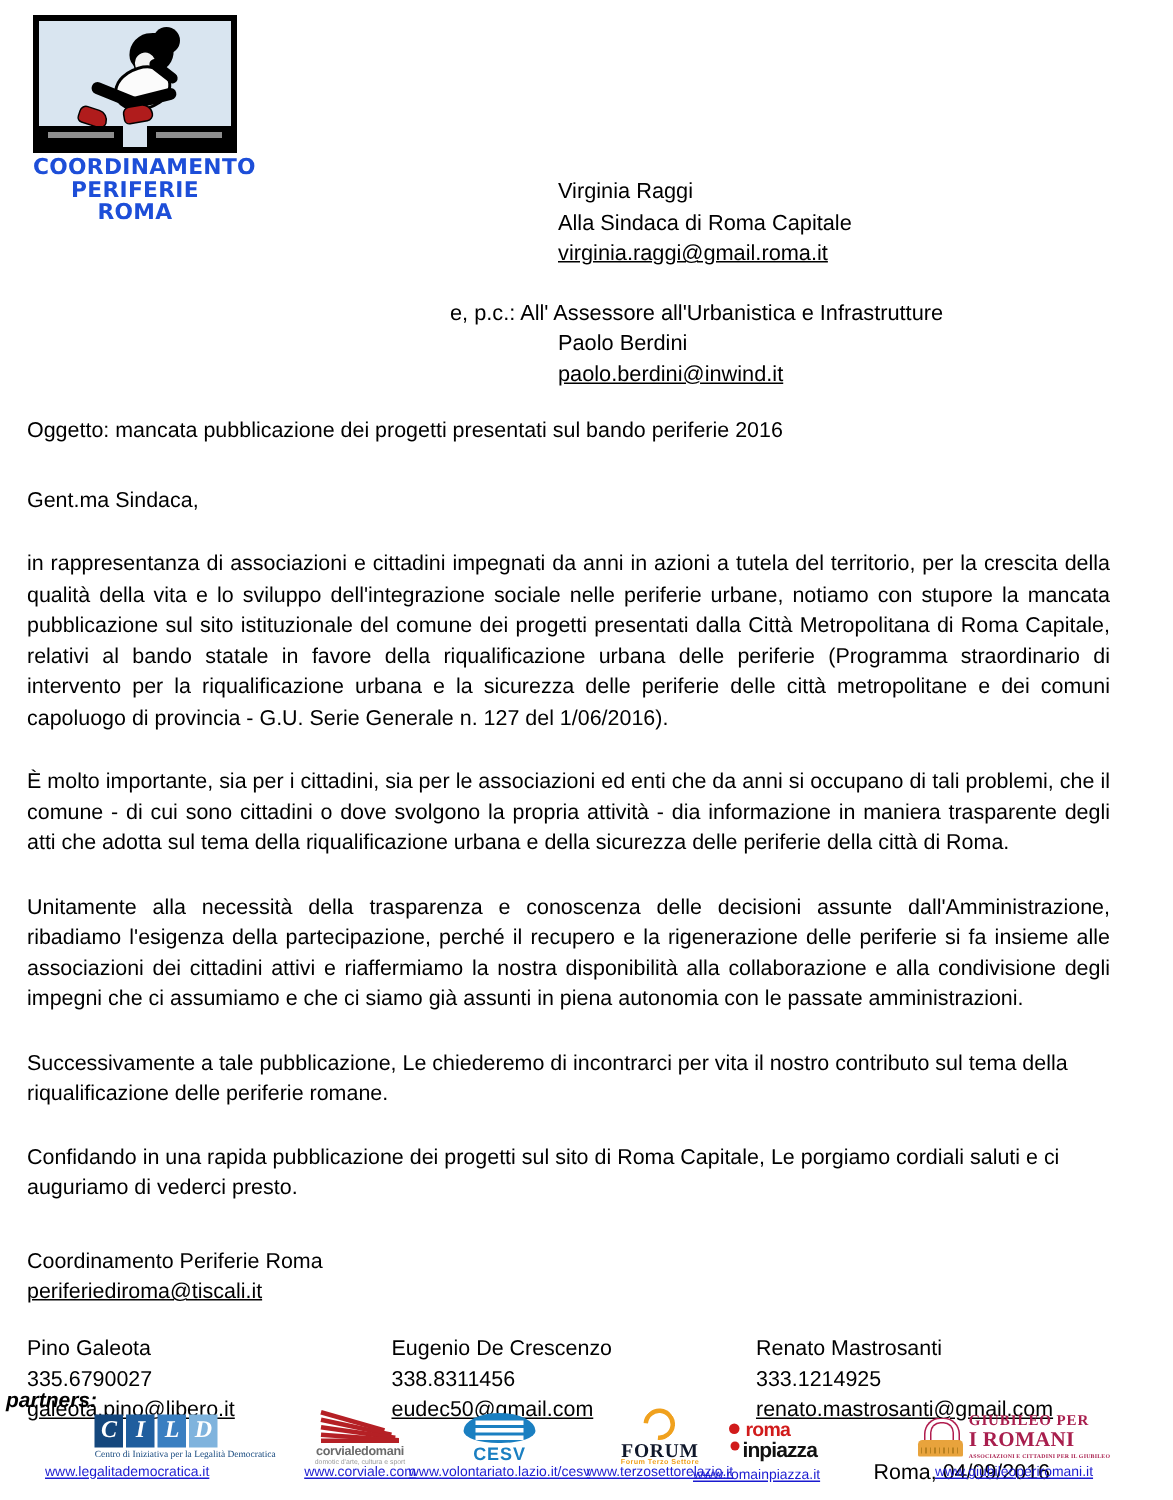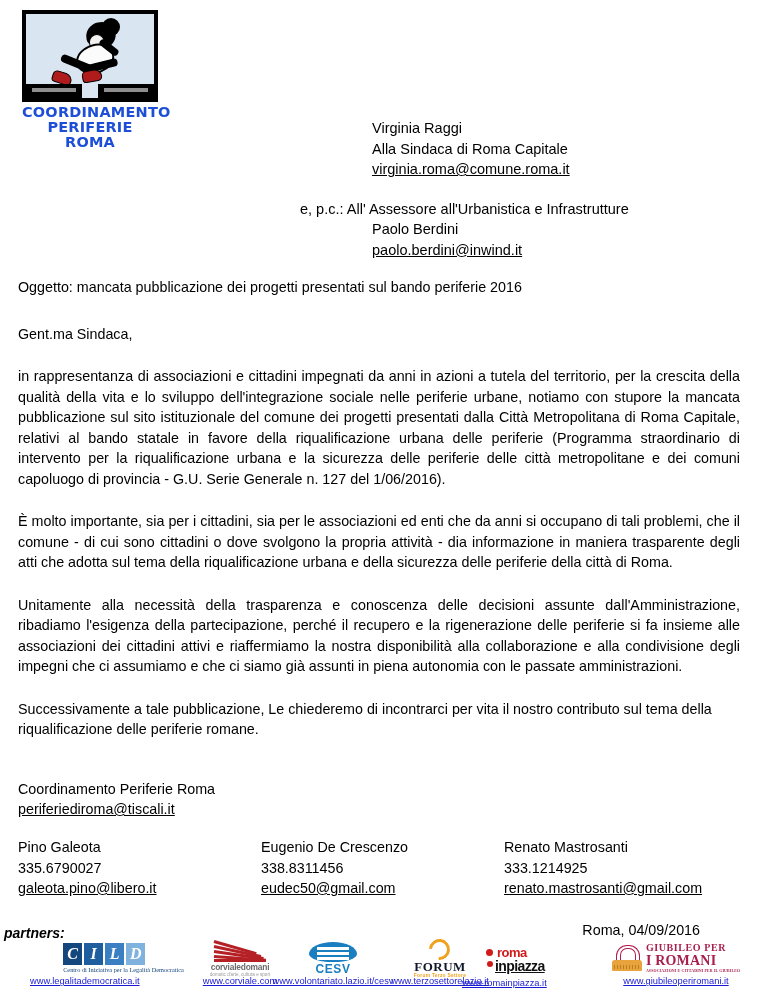--- a/index.html
+++ b/index.html
@@ -156,21 +156,21 @@
   .subject { margin: 0 0 0 0; }
   .salut   { margin: 26px 0 0 0; }
   p.para {
     margin: 22px 0 0 0;
     text-align: justify;
   }
   p.para.noj { text-align: left; }
 
   
   .sig-org {
-    margin-top: 39px;
+    margin-top: 28px;
     line-height: 1.42;
   }
   .sig-grid {
     margin-top: 18px;
     display: flex;
     line-height: 1.42;
   }
   .sig-col { width: 243px; }
   .sig-col.c3 { width: 236px; }
   .date-line {
@@ -316,21 +316,21 @@
     background: #d11b1b;
   }
   .rip-dot1 { width: 7px; height: 7px; left: 0px; top: 2px; }
   .rip-dot2 { width: 6px; height: 6px; left: 1px; top: 14px; }
   .rip-l1 {
     font-size: 13px; font-weight: 700; color: #d11b1b;
     line-height: 0.95; margin-left: 11px; letter-spacing: -0.5px;
   }
   .rip-l2 {
     font-size: 14px; font-weight: 700; color: #111;
-    line-height: 0.95; margin-left: 9px; letter-spacing: -0.6px; text-decoration: underline;
+    line-height: 0.95; margin-left: 9px; letter-spacing: -0.6px;
   }
 
   
   .giu-wrap { display: flex; align-items: center; gap: 4px; font-family: Liberation Serif, serif; }
   .giu-colo {
     width: 30px; height: 26px;
     position: relative;
   }
   .giu-arc {
     position: absolute;
@@ -394,38 +394,39 @@
   </div>
   <div class="logo-caption">
     <div>COORDINAMENTO</div>
     <div>PERIFERIE ROMA</div>
   </div>
 </div>
 
 <div class="recipient">
   <div class="rcp-line rcp-indent">Virginia Raggi</div>
   <div class="rcp-line rcp-indent">Alla Sindaca di Roma Capitale</div>
-  <div class="rcp-line rcp-indent"><u class="mail">virginia.roma@comune.roma.it</u></div>
+  <div class="rcp-line rcp-indent"><u class="mail">virginia.raggi@gmail.roma.it</u></div>
 
   <div class="rcp-pc">
     <span class="rcp-pc-label">e, p.c.:</span>
     <span>All' Assessore all'Urbanistica e Infrastrutture</span>
   </div>
   <div class="rcp-line rcp-indent">Paolo Berdini</div>
   <div class="rcp-line rcp-indent"><u class="mail">paolo.berdini@inwind.it</u></div>
 </div>
 
 <div class="body-area">
   <div class="subject">Oggetto: mancata pubblicazione dei progetti presentati sul bando periferie 2016</div>
   <div class="salut">Gent.ma Sindaca,</div>
 
   <p class="para">in rappresentanza di associazioni e cittadini impegnati da anni in azioni a tutela del territorio, per la crescita della qualità della vita e lo sviluppo dell'integrazione sociale nelle periferie urbane, notiamo con stupore la mancata pubblicazione sul sito istituzionale del comune dei progetti presentati dalla Città Metropolitana di Roma Capitale, relativi al bando statale in favore della riqualificazione urbana delle periferie (Programma straordinario di intervento per la riqualificazione urbana e la sicurezza delle periferie delle città metropolitane e dei comuni capoluogo di provincia - G.U. Serie Generale n. 127 del 1/06/2016).</p>
   <p class="para">È molto importante, sia per i cittadini, sia per le associazioni ed enti che da anni si occupano di tali problemi, che il comune - di cui sono cittadini o dove svolgono la propria attività - dia informazione in maniera trasparente degli atti che adotta sul tema della riqualificazione urbana e della sicurezza delle periferie della città di Roma.</p>
   <p class="para">Unitamente alla necessità della trasparenza e conoscenza delle decisioni assunte dall'Amministrazione, ribadiamo l'esigenza della partecipazione, perché il recupero e la rigenerazione delle periferie si fa insieme alle associazioni dei cittadini attivi e riaffermiamo la nostra disponibilità alla collaborazione e alla condivisione degli impegni che ci  assumiamo e che ci siamo già assunti in piena autonomia con le passate amministrazioni.</p>
   <p class="para noj">Successivamente a tale pubblicazione, Le chiederemo di incontrarci per vita il nostro contributo sul tema della riqualificazione delle periferie romane.</p>
+  <p class="para noj">Confidando in una rapida pubblicazione dei progetti sul sito di Roma Capitale, Le porgiamo cordiali saluti e ci auguriamo di vederci presto.</p>
 
   <div class="sig-org">
     <div>Coordinamento Periferie Roma</div>
     <div><u class="mail">periferiediroma@tiscali.it</u></div>
   </div>
 
   <div class="sig-grid">
     <div class="sig-col">
       <div>Pino Galeota</div>
       <div>335.6790027</div>

